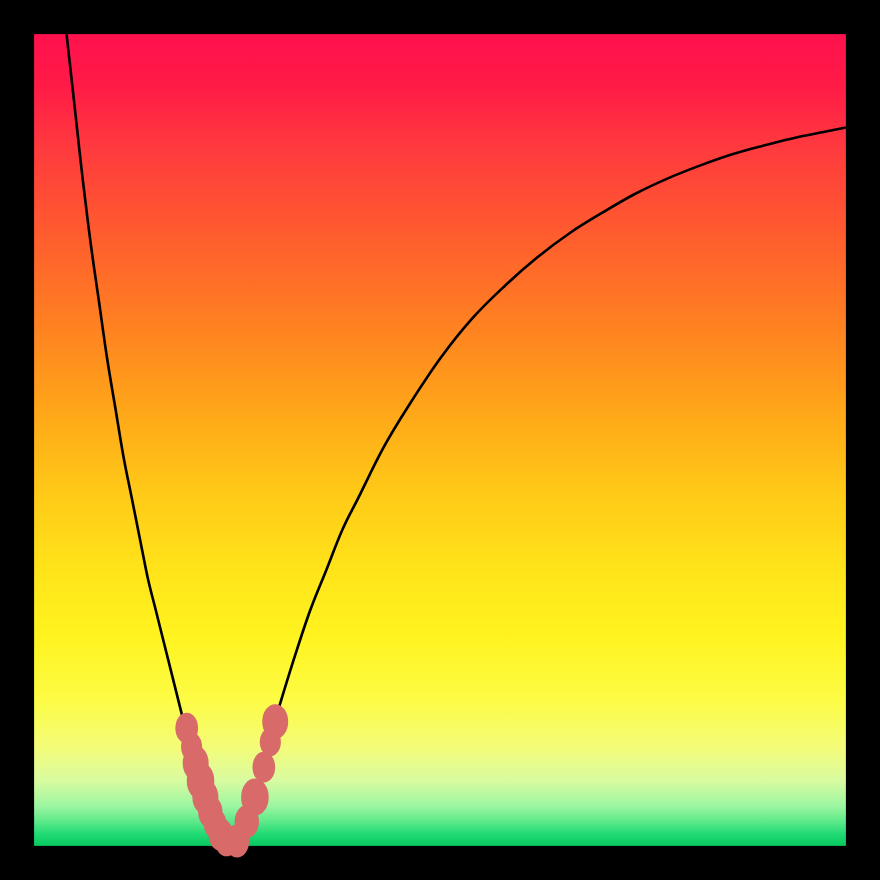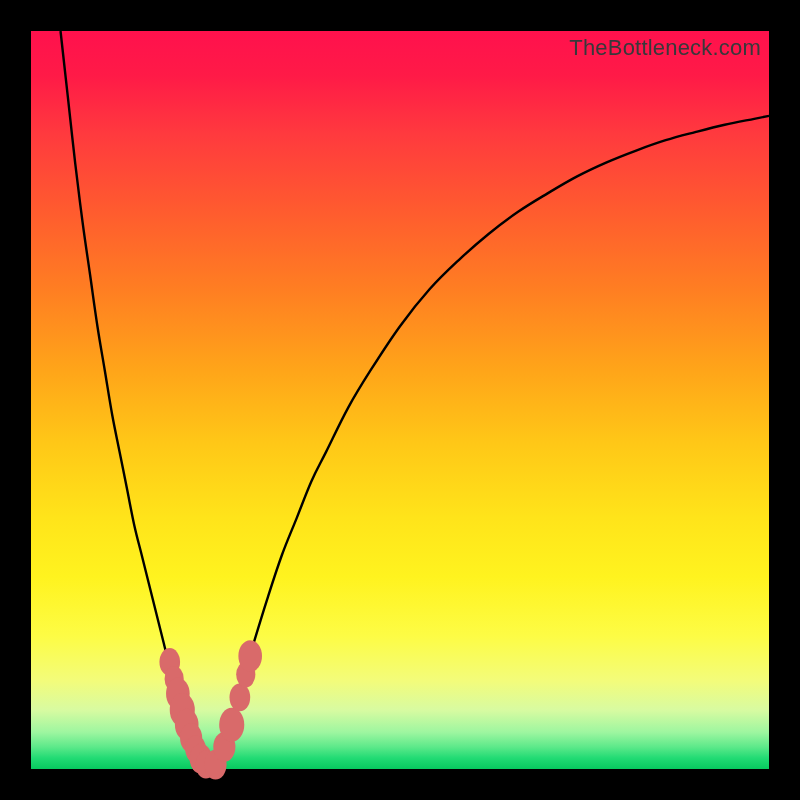--- a/index.html
+++ b/index.html
@@ -70,21 +70,20 @@
   .bead {
     fill: #d96a6a;
     stroke: none;
   }
 </style>
 </head>
 <body>
 
 <div class="frame">
   <div class="plot-area">
-    <div class="watermark">TheBottleneck.com</div>
     <svg class="curves" viewBox="0 0 738 738">
       <g id="curve-group">
           <path d="M 29.52 0 C 30.848399999999998 11.955599999999992, 34.2432 42.50879999999995, 36.9 66.41999999999996 C 39.556799999999996 90.33119999999997, 41.6232 110.25720000000003, 44.28 132.84000000000003 C 46.936800000000005 155.42280000000005, 49.00320000000001 171.954, 51.660000000000004 191.88 C 54.3168 211.80599999999998, 56.3832 224.94239999999996, 59.04 243.53999999999996 C 61.696799999999996 262.13759999999996, 63.763200000000005 277.9308, 66.42 295.2 C 69.0768 312.4692, 71.1432 323.53919999999994, 73.8 339.47999999999996 C 76.4568 355.4208, 78.5232 369.14759999999995, 81.18 383.76 C 83.83680000000001 398.3724, 85.9032 407.37600000000003, 88.56 420.66 C 91.2168 433.944, 93.2832 444.276, 95.94 457.56 C 98.5968 470.844, 100.6632 482.5044, 103.32000000000001 494.46 C 105.97680000000001 506.4156, 108.0432 513.3528, 110.7 523.98 C 113.3568 534.6072, 115.4232 542.8728, 118.08 553.5 C 120.7368 564.1272, 122.8032 572.3928, 125.46000000000001 583.02 C 128.1168 593.6472, 130.1832 601.9128, 132.84 612.54 C 135.4968 623.1672, 138.2274 634.0895999999999, 140.22 642.06 C 142.2126 650.0304, 142.5816 651.5063999999999, 143.91 656.8199999999999 C 145.23839999999998 662.1336, 146.2716 666.9306, 147.6 671.58 C 148.92839999999998 676.2294, 149.9616 678.6648, 151.29 682.65 C 152.61839999999998 686.6351999999999, 153.6516 689.7348000000001, 154.98 693.72 C 156.30839999999998 697.7052, 157.34159999999997 701.07048, 158.67 704.79 C 159.9984 708.50952, 161.0316 711.19584, 162.36 714.384 C 163.68840000000003 717.57216, 164.72160000000002 719.71236, 166.05 722.502 C 167.3784 725.2916399999999, 168.41160000000002 727.49088, 169.74 729.882 C 171.0684 732.27312, 172.76579999999998 734.7232799999999, 173.42999999999998 735.786" class="curve"></path>
           <path d="M 184.5 735.786 C 185.8284 732.86352, 189.2232 726.45768, 191.88 719.55 C 194.5368 712.6423199999999, 196.60320000000002 706.0446, 199.26000000000002 697.41 C 201.91680000000002 688.7754, 203.9832 681.543, 206.64000000000001 671.58 C 209.29680000000002 661.6170000000001, 211.36319999999998 652.0229999999999, 214.01999999999998 642.06 C 216.6768 632.097, 217.4148 629.514, 221.4 616.23 C 225.3852 602.946, 230.8464 584.865, 236.16 568.26 C 241.4736 551.655, 245.6064 538.5924, 250.92000000000002 523.98 C 256.2336 509.36760000000004, 260.3664 500.364, 265.68 487.08 C 270.9936 473.796, 275.1264 462.1356, 280.44 450.18 C 285.7536 438.2244, 288.558 433.944, 295.2 420.66 C 301.842 407.37600000000003, 309.3696 390.99240000000003, 317.34 376.38 C 325.31039999999996 361.76759999999996, 330.1812 354.09239999999994, 339.48 339.47999999999996 C 348.77880000000005 324.8676, 358.3728 309.81239999999997, 369 295.2 C 379.6272 280.5876, 387.8928 270.2556, 398.52000000000004 258.3 C 409.14720000000005 246.3444, 417.41279999999995 238.74300000000002, 428.03999999999996 228.78000000000003 C 438.6672 218.81700000000004, 446.9328 211.58460000000005, 457.56 202.95000000000005 C 468.1872 194.31540000000004, 476.4528 188.11619999999996, 487.08000000000004 180.80999999999995 C 497.70720000000006 173.50379999999993, 505.9728 168.73631999999998, 516.6 162.36 C 527.2272 155.98368000000005, 535.4928 150.9652800000001, 546.12 145.38600000000008 C 556.7472 139.80672000000007, 565.0128 136.01339999999993, 575.64 131.36399999999992 C 586.2672 126.7145999999999, 594.5328 123.54120000000002, 605.16 119.55600000000004 C 615.7872 115.57080000000006, 624.0527999999999 112.54500000000006, 634.68 109.22400000000005 C 645.3072 105.90300000000003, 653.5728 103.89564, 664.2 101.106 C 674.8272000000001 98.31635999999999, 683.0927999999999 96.11711999999997, 693.7199999999999 93.726 C 704.3471999999999 91.33488000000003, 715.2696 89.41608000000012, 723.24 87.82200000000012 C 731.2104 86.22792000000011, 735.3432 85.40136000000003, 738 84.87" class="curve"></path>
         </g>
       <g id="bead-group">
           <ellipse cx="138.744" cy="630.99" rx="10.331999999999999" ry="13.9482" class="bead"></ellipse>
           <ellipse cx="143.172" cy="647.9639999999999" rx="9.594000000000001" ry="12.951900000000002" class="bead"></ellipse>
           <ellipse cx="146.862" cy="662.724" rx="11.808" ry="15.940800000000001" class="bead"></ellipse>
           <ellipse cx="151.29" cy="678.96" rx="12.546000000000001" ry="16.9371" class="bead"></ellipse>

